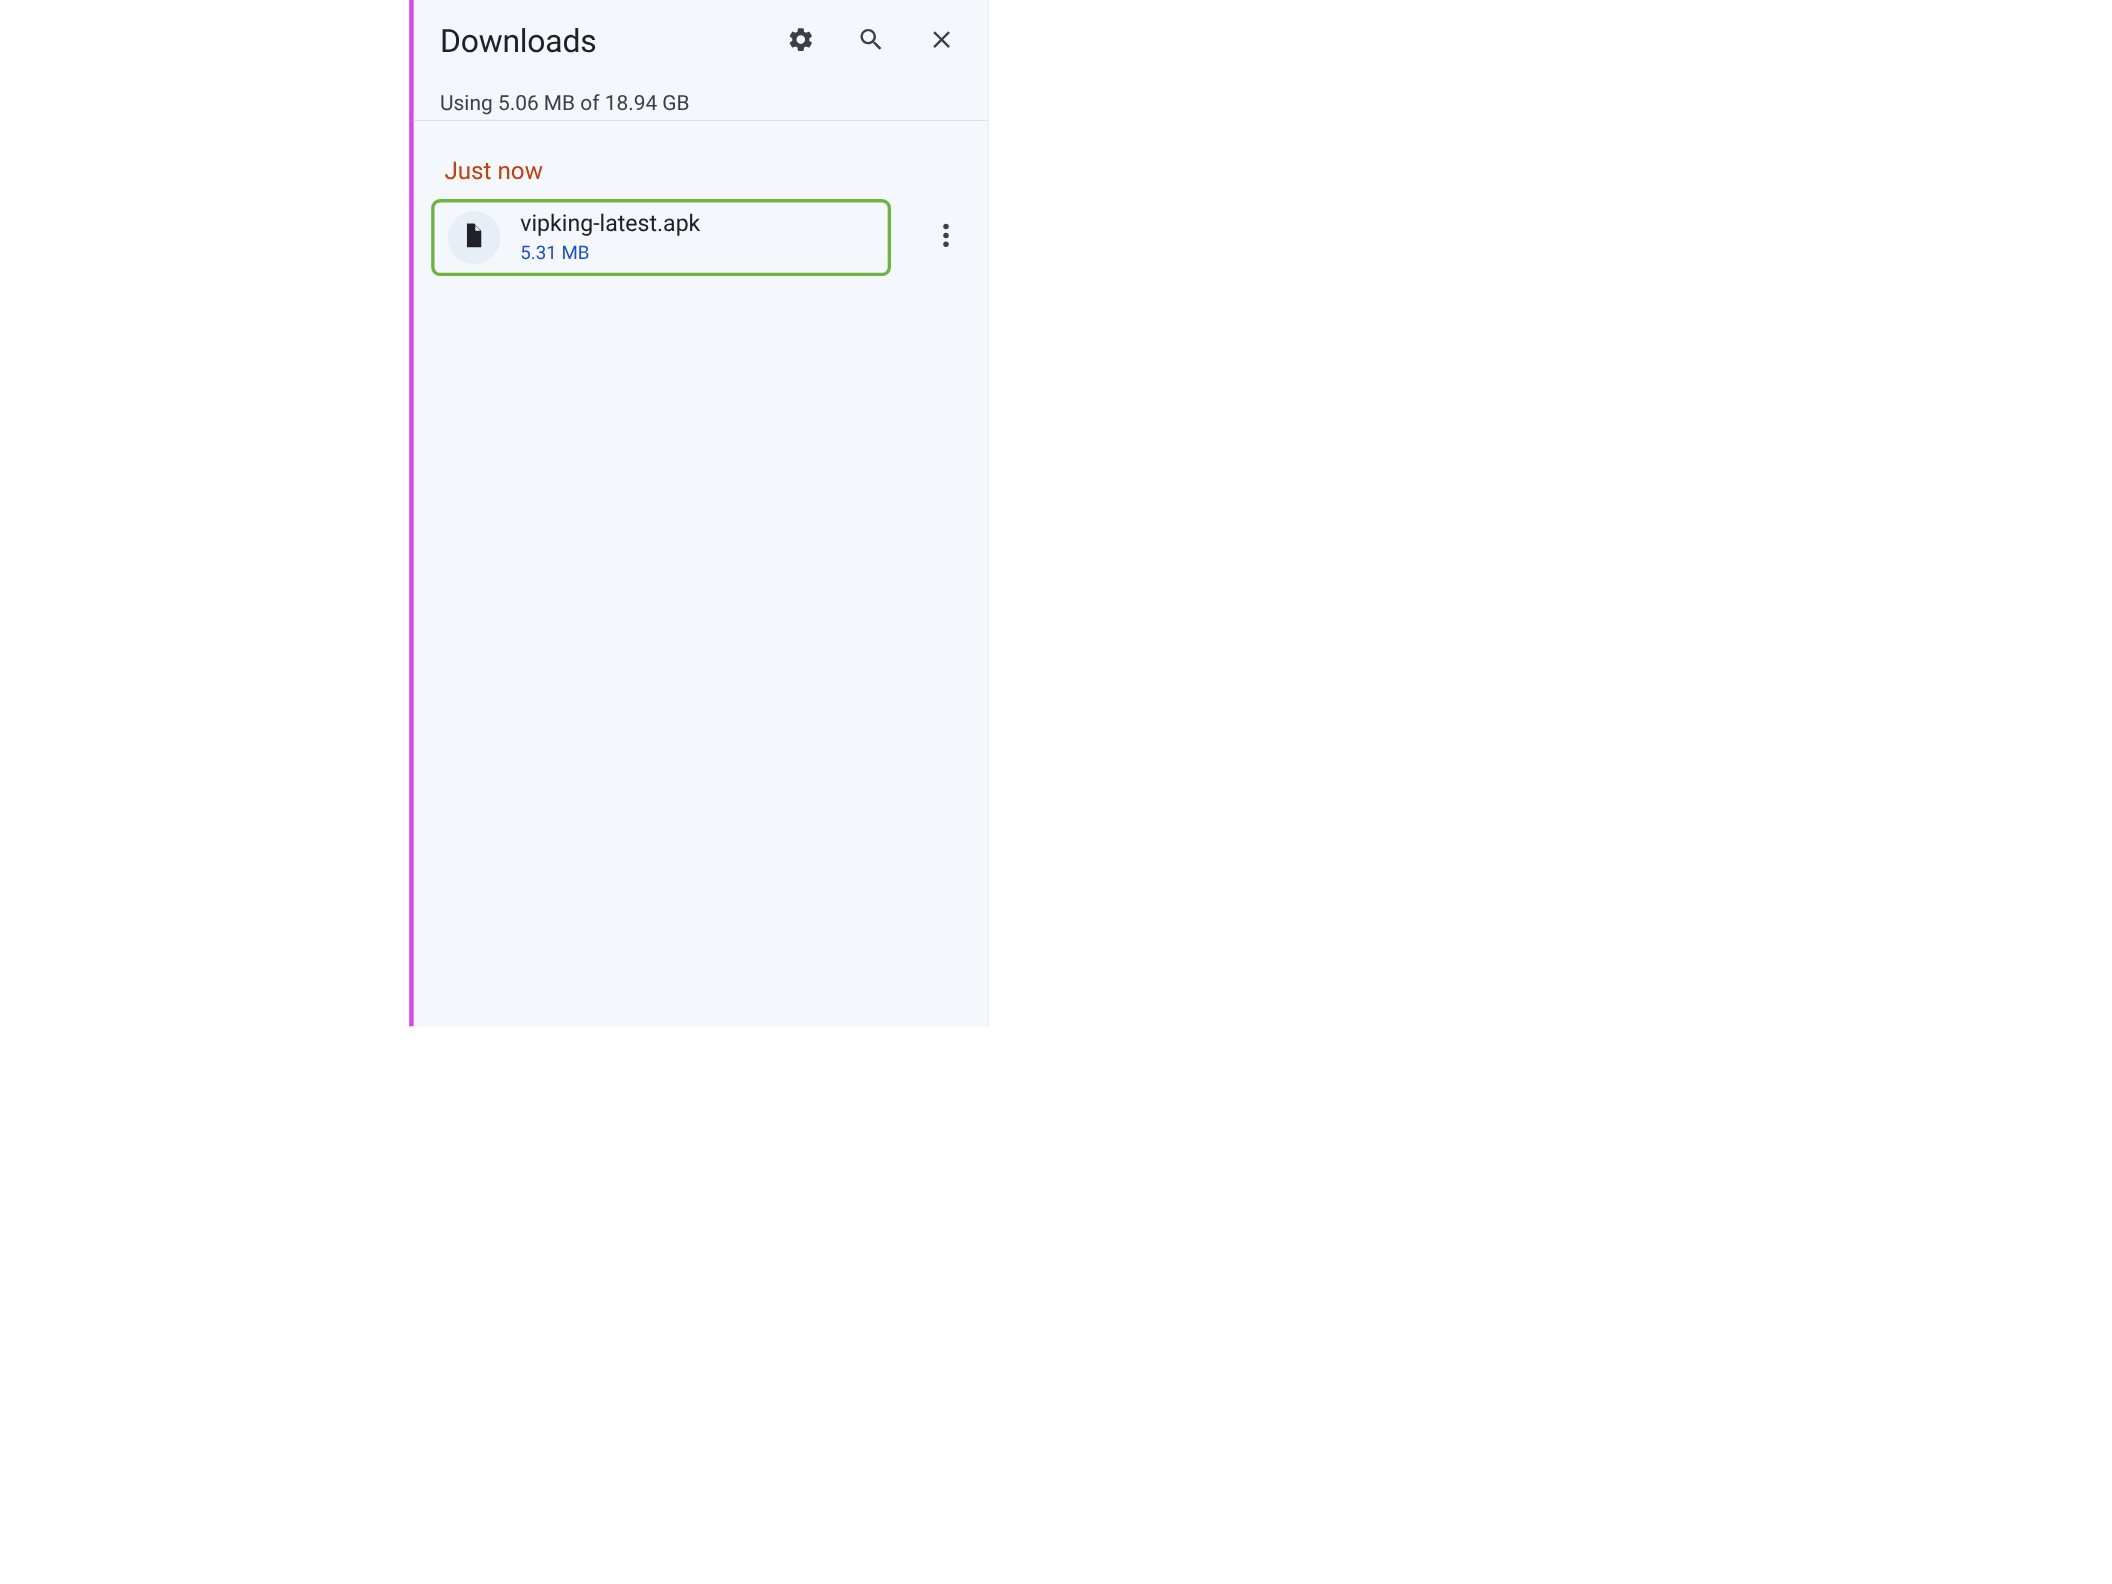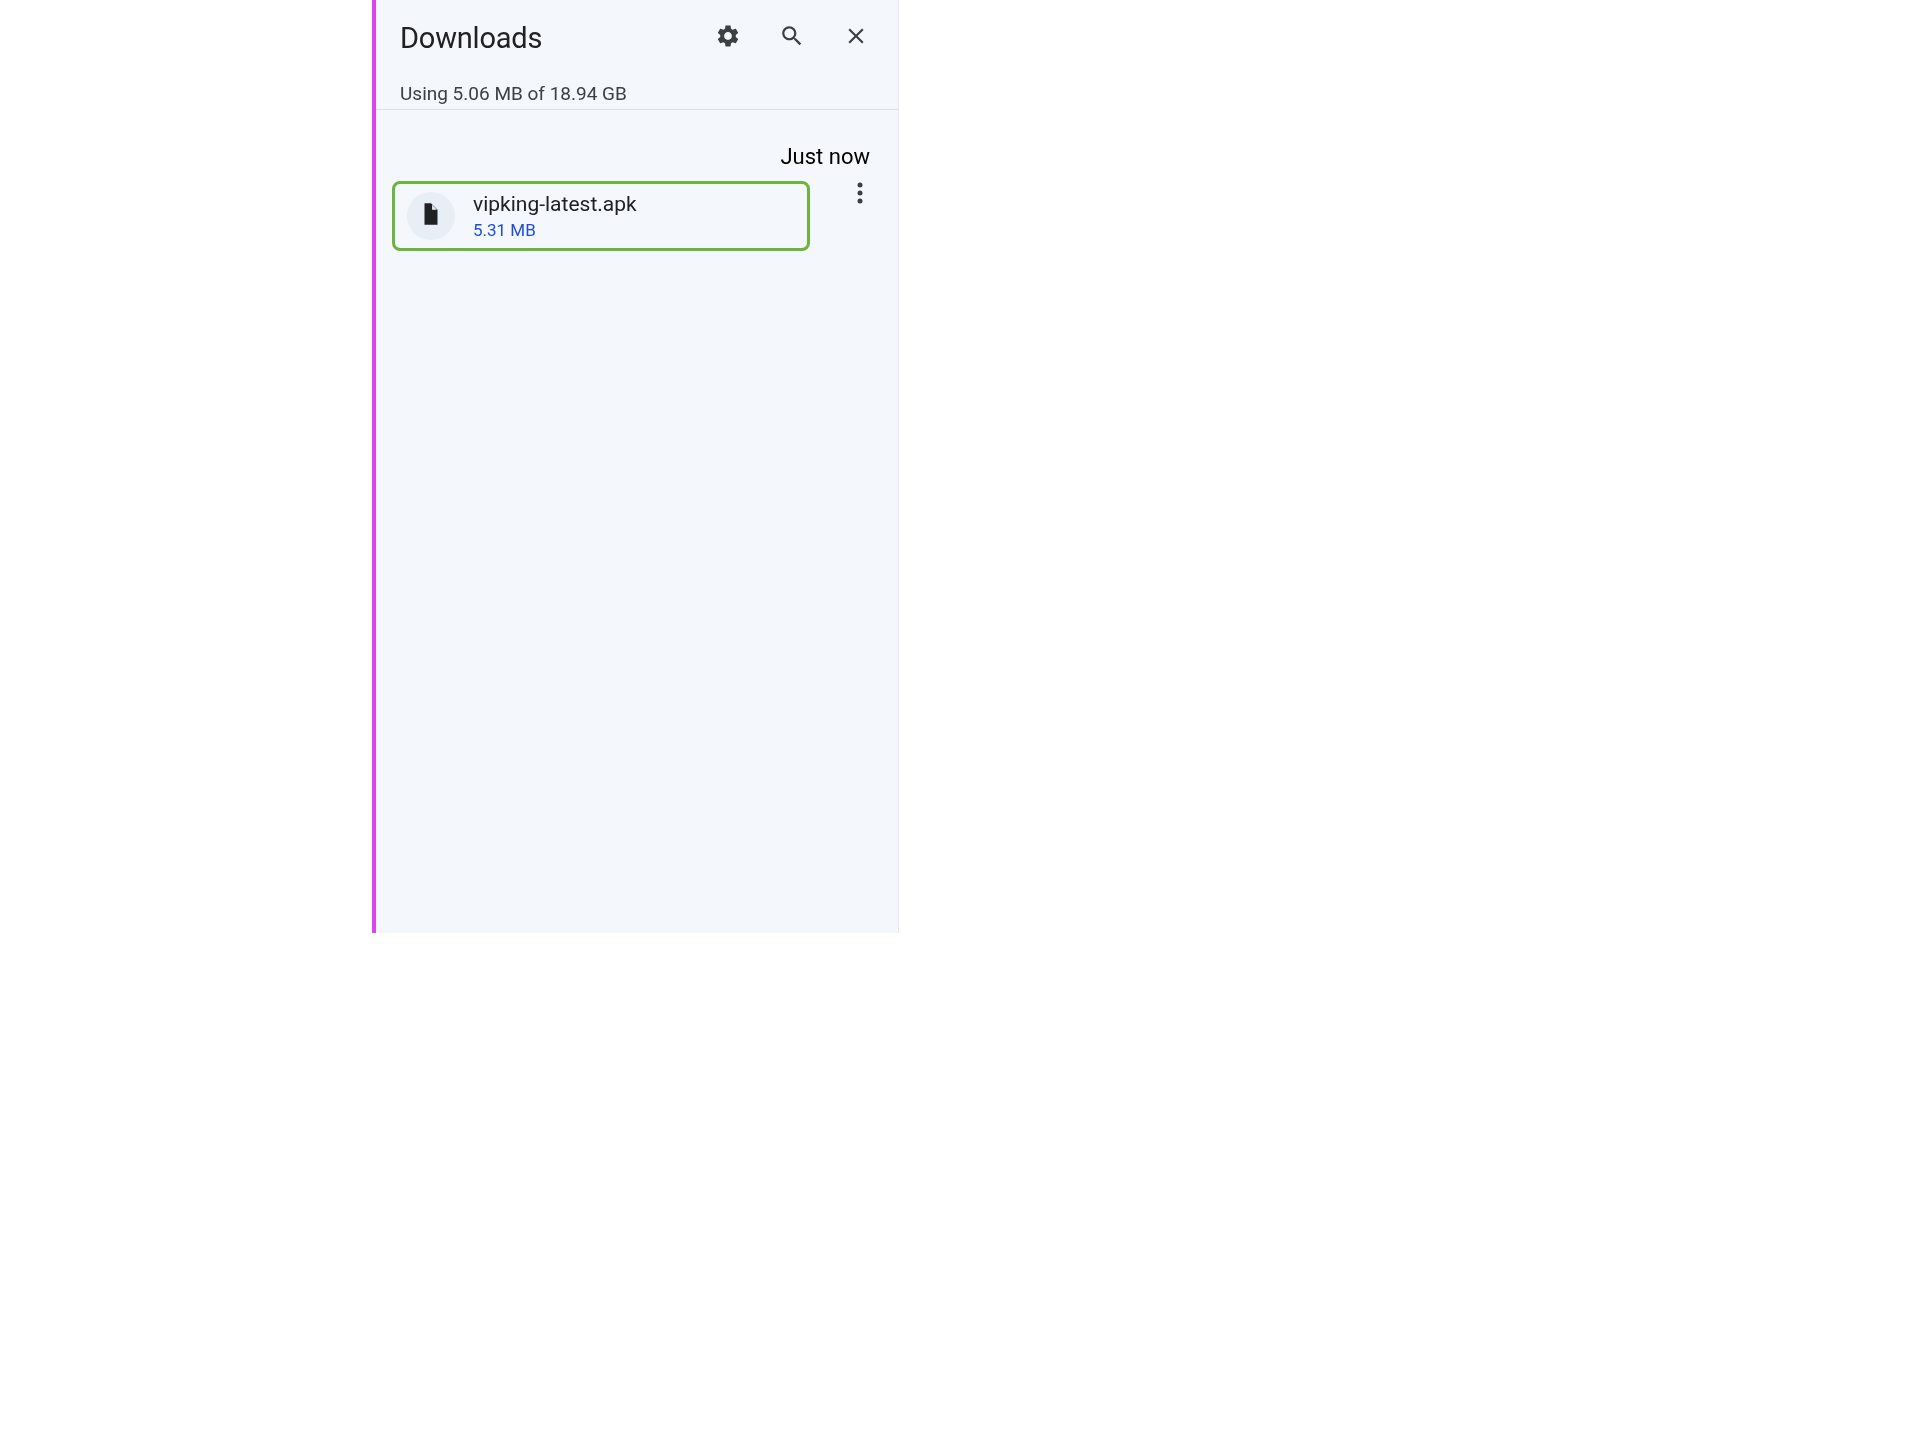--- a/index.html
+++ b/index.html
@@ -67,27 +67,27 @@
     .storage-info {
       padding: 24px 24px 4px 24px;
       font-size: 19px;
       color: #3c4043;
       border-bottom: 1px solid #e0e0e0;
     }
     
     .section-label {
       padding: 34px 28px 12px 28px;
       font-size: 22px;
-      color: #000000;
+      color: #c2410c;
       font-weight: 400;
-      text-align: right;
     }
     
     .file-row {
       display: flex;
+      align-items: center;
       padding: 0 16px 0 16px;
     }
     
     .file-card {
       display: flex;
       align-items: center;
       flex: 1;
       border: 3px solid #6db33f;
       border-radius: 8px;
       padding: 8px 12px;

